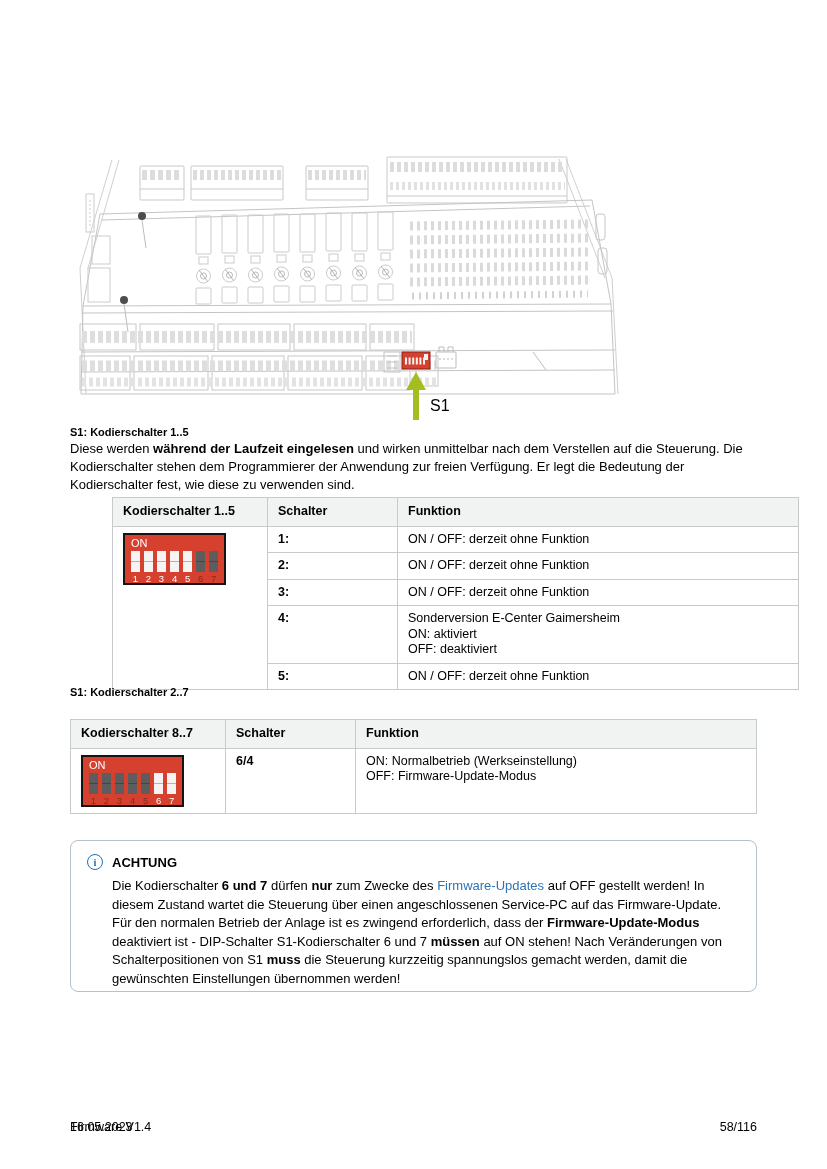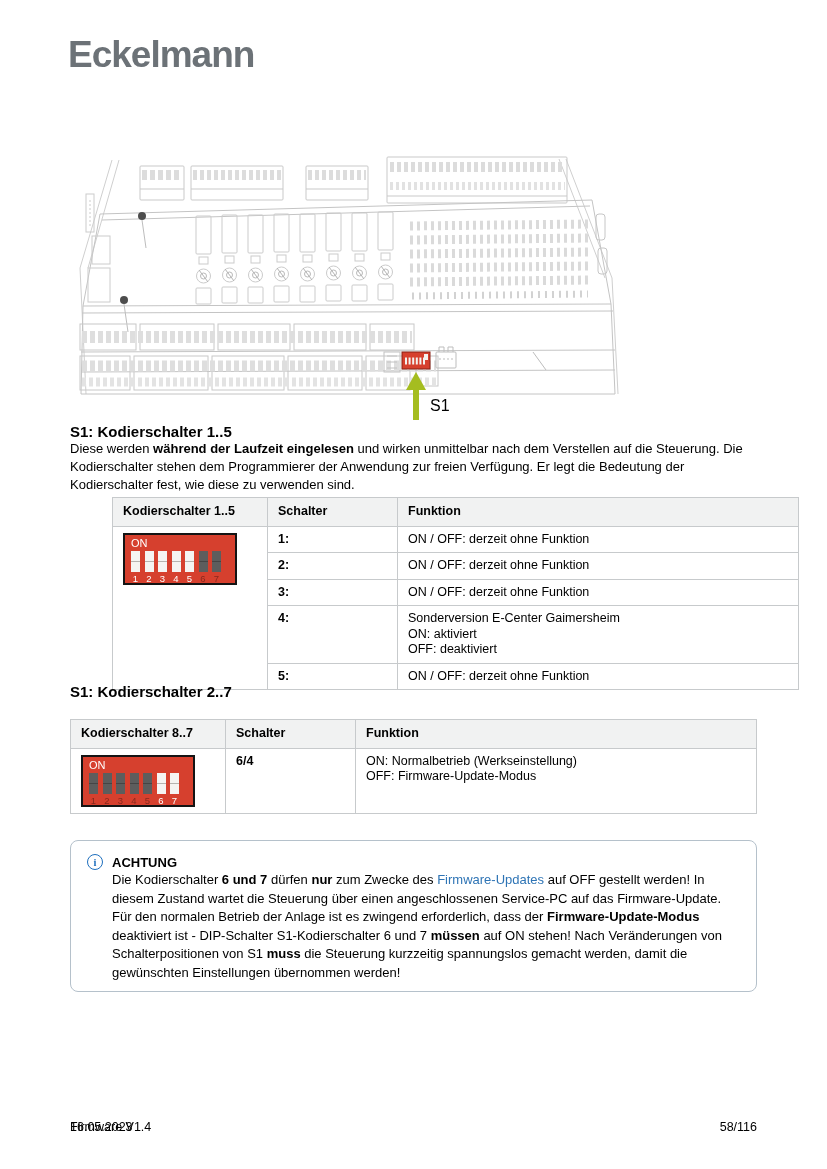--- a/index.html
+++ b/index.html
@@ -7,68 +7,67 @@
     position:relative;width:827px;height:1169px;background:#ffffff;margin:0 auto;
     font-family:"Liberation Sans",sans-serif;color:#000;overflow:hidden;
   }
   .logo{position:absolute;left:68px;top:36px;font-size:37px;font-weight:bold;
     color:#6c7277;letter-spacing:-1px;line-height:1;}
   .doc-heading{position:absolute;left:70px;top:130px;font-size:15px;font-weight:bold;}
   .doc-heading .num{margin-right:13px;}
   
   .board-figure{position:absolute;left:70px;top:156px;width:690px;height:268px;margin:0;}
   
-  .sec-title{position:absolute;left:70px;font-size:15px;font-weight:bold;line-height:16px;}
+  .sec-title{position:absolute;left:70px;font-size:11px;font-weight:bold;line-height:16px;}
   .sec-para{position:absolute;left:70px;width:687px;font-size:13px;line-height:18px;}
   .t1{position:absolute;left:70px;top:497px;padding-left:42px;}
   .t2{position:absolute;left:70px;top:719px;}
   table{width:687px;border-collapse:collapse;table-layout:fixed;}
   th,td{border:1px solid #c7cacc;padding:5px 10px;font-size:12.5px;
     text-align:left;vertical-align:top;line-height:15.5px;}
   th{background:#f1f2f2;font-weight:bold;padding:6px 10px;height:14px;}
   td.sch{font-weight:bold;}
   td.fn{white-space:pre-line;}
   .t1 tbody tr{height:25px;}
   .t1 tbody tr.tall{height:52px;}
   .t2 tbody tr{height:64px;}
   .dipcell{vertical-align:top;padding:6px 10px;}
   
-  .dip{width:114px;height:52px;box-sizing:border-box;background:#d6402e;
+  .dip{width:103px;height:52px;box-sizing:border-box;background:#d6402e;
     border:2px solid #141414;padding:3px 6px 2px;}
   .dip-on{color:#fff;font-size:11px;line-height:11px;}
   .dip-switches{display:flex;gap:4.5px;height:21px;margin-top:2px;}
   .dip-sw{width:9px;height:21px;background:#f5f4f2;position:relative;}
   .dip-sw::after{content:"";position:absolute;left:0;right:0;top:50%;height:1px;background:#b6b3af;}
   .dip-sw.off{background:#5d5d5d;}
   .dip-sw.off::after{background:#454545;}
   .dip-nums{display:flex;gap:4.5px;margin-top:2px;}
   .dip-nums span{width:9px;text-align:center;font-size:9.5px;line-height:10px;color:#fff;}
   .dip-nums span.off{color:rgba(0,0,0,0.38);}
   
   .notice{position:absolute;left:70px;top:840px;width:687px;height:152px;
     box-sizing:border-box;border:1px solid #b5c1cb;border-radius:8px;padding:13px 16px;}
   .notice-head{display:flex;align-items:center;gap:9px;}
   .icon-info{width:14px;height:14px;border:1.6px solid #1e6fbe;border-radius:50%;
     color:#1e6fbe;font-size:10.5px;font-weight:bold;display:flex;align-items:center;
     justify-content:center;font-family:"Liberation Serif",serif;flex:0 0 auto;}
   .notice-title{font-size:13px;font-weight:bold;}
-  .notice-body{margin-top:1px;padding-left:25px;font-size:13px;line-height:18.6px;}
+  .notice-body{margin-top:7px;padding-left:25px;font-size:13px;line-height:18.6px;}
   .rich-link{color:#2e74b5;}
   
   .footer{position:absolute;left:70px;top:1120px;width:687px;font-size:12.5px;}
   .footer .fl{position:absolute;left:0;}
   .footer .fc{position:absolute;left:0;right:0;}
   .footer .fr{position:absolute;right:0;}
 </style>
 </head>
 <body>
 
 <div id="page">
 
-  <div class="logo">Eckelmann</div>
 
 
   <figure class="board-figure">
     <svg width="620" height="268" viewBox="0 0 620 268">
       <g transform="translate(8,0)" stroke="#c9c9c9" fill="none" stroke-width="1">
 
         <g stroke="#cfcfcf">
           <path d="M34,4 L2,112 L8,238"></path>
           <path d="M41,4 L10,112"></path>
           <path d="M488,3 L534,122 L540,238"></path>

